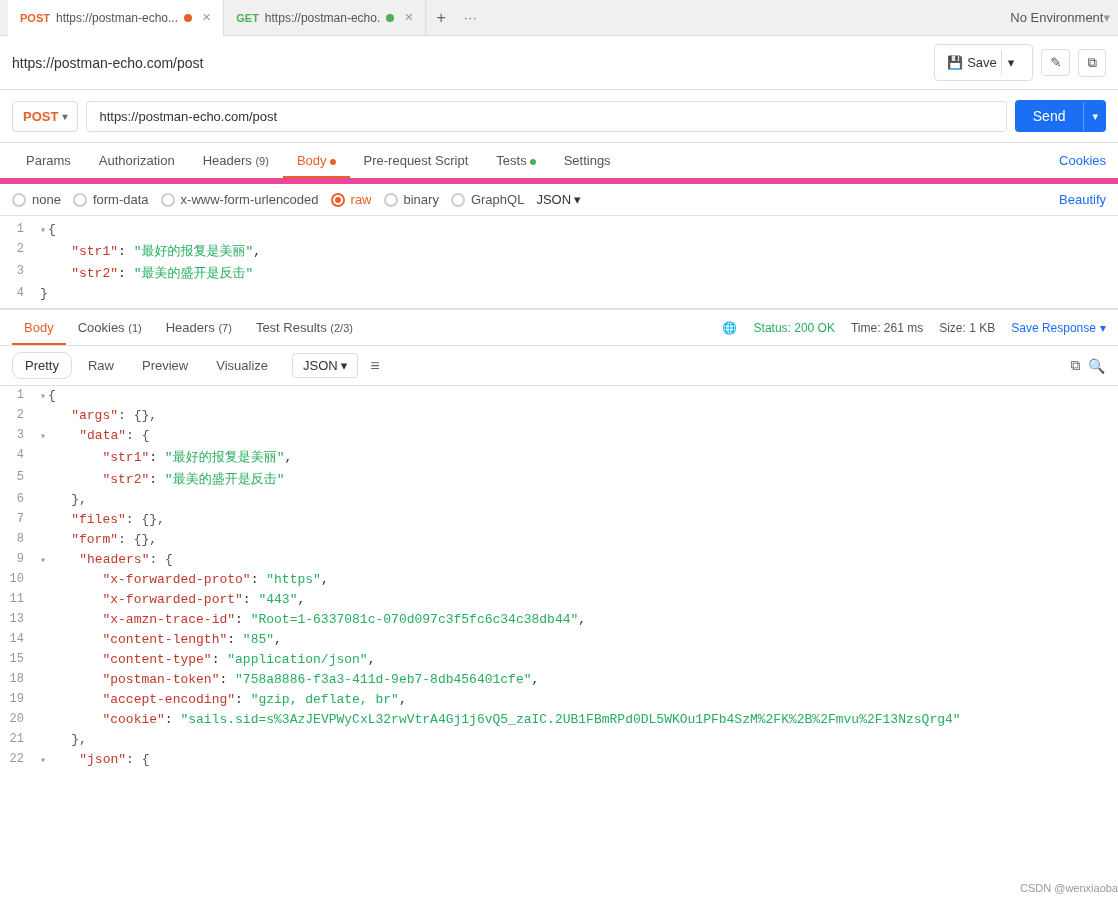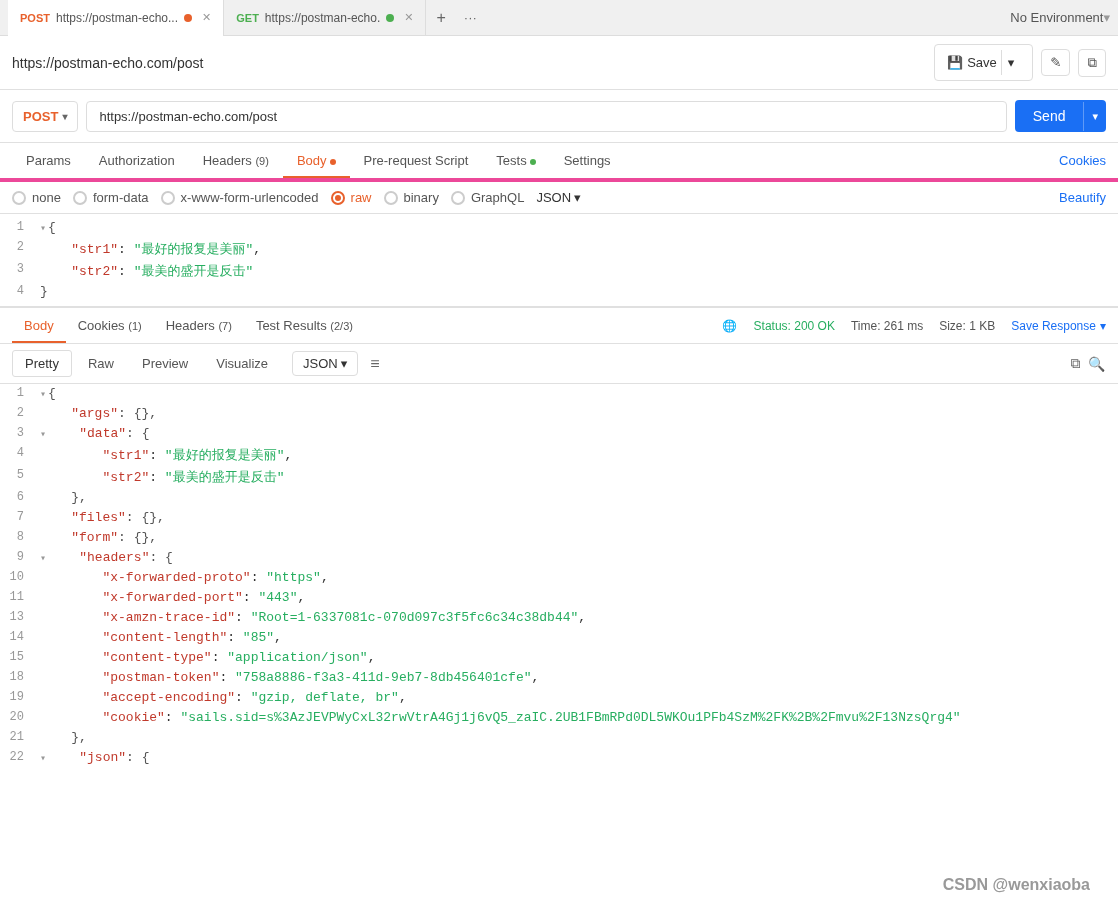--- a/index.html
+++ b/index.html
@@ -33,21 +33,21 @@
     
     .request-bar { display: flex; align-items: center; padding: 10px 12px; gap: 8px; border-bottom: 1px solid #e0e0e0; }
     .method-select { display: flex; align-items: center; gap: 4px; border: 1px solid #ddd; padding: 7px 10px; border-radius: 4px; cursor: pointer; font-weight: bold; color: #e8612c; font-size: 13px; }
     .method-chevron { color: #666; font-size: 10px; }
     .url-input { flex: 1; border: 1px solid #ddd; padding: 7px 12px; border-radius: 4px; font-size: 13px; color: #333; outline: none; }
     .send-btn { display: flex; align-items: center; background: #1a6ff4; color: #fff; border: none; border-radius: 4px; cursor: pointer; font-size: 14px; font-weight: 500; }
     .send-label { padding: 8px 18px; }
     .send-arrow { border-left: 1px solid rgba(255,255,255,0.3); padding: 8px 8px; font-size: 11px; }
 
     
-    .req-tabs { display: flex; align-items: center; padding: 0 12px; border-bottom: 4px solid #ec4899; background: #fff; }
+    .req-tabs { display: flex; align-items: center; padding: 0 12px; border-bottom: 6px solid #ec4899; background: #fff; }
     .req-tab { padding: 10px 14px; cursor: pointer; font-size: 13px; color: #555; position: relative; }
     .req-tab.active { color: #e8612c; }
     .req-tab.active::after { content: ''; position: absolute; bottom: 0; left: 0; right: 0; height: 2px; background: #e8612c; }
     .req-tab .badge { font-size: 11px; color: #555; }
     .req-tab .dot { width: 6px; height: 6px; border-radius: 50%; background: #4CAF50; display: inline-block; margin-left: 3px; }
     .req-tab .dot-orange { background: #e8612c; }
     .cookies-link { margin-left: auto; color: #1a6ff4; cursor: pointer; font-size: 13px; text-decoration: none; }
 
     
     .body-options { display: flex; align-items: center; padding: 8px 12px; gap: 12px; border-bottom: 1px solid #e0e0e0; background: #fff; }
@@ -74,36 +74,36 @@
     .resp-tab { padding: 10px 12px; cursor: pointer; font-size: 13px; color: #555; position: relative; }
     .resp-tab.active { color: #e8612c; }
     .resp-tab.active::after { content: ''; position: absolute; bottom: 0; left: 0; right: 0; height: 2px; background: #e8612c; }
     .resp-tab .badge { font-size: 11px; }
     .status-info { margin-left: auto; display: flex; align-items: center; gap: 16px; font-size: 12px; color: #555; }
     .status-ok { color: #27ae60; font-weight: 500; }
     .save-resp-btn { color: #1a6ff4; cursor: pointer; display: flex; align-items: center; gap: 4px; }
 
     
     .resp-view-bar { display: flex; align-items: center; padding: 6px 12px; gap: 4px; border-bottom: 1px solid #e0e0e0; background: #fff; }
-    .view-tab { padding: 5px 12px; cursor: pointer; font-size: 13px; color: #555; border-radius: 3px; }
+    .view-tab { padding: 5px 12px; cursor: pointer; font-size: 13px; color: #555; border-radius: 9px; }
     .view-tab.active { background: #fff; color: #333; font-weight: 500; border: 1px solid #ddd; }
     .json-format-select { display: flex; align-items: center; gap: 3px; border: 1px solid #ddd; padding: 4px 10px; border-radius: 4px; font-size: 13px; cursor: pointer; margin-left: 8px; }
     .wrap-icon { margin-left: 8px; color: #666; cursor: pointer; font-size: 16px; }
     .resp-actions { margin-left: auto; display: flex; align-items: center; gap: 8px; }
     .copy-icon-btn { color: #666; cursor: pointer; font-size: 14px; }
     .search-icon-btn { color: #666; cursor: pointer; font-size: 14px; }
 
     
     .resp-body { font-family: 'Courier New', monospace; font-size: 13px; background: #fff; overflow-y: auto; height: 430px; }
     .resp-line { display: flex; align-items: flex-start; min-height: 20px; }
     .resp-line-num { width: 36px; text-align: right; padding-right: 12px; color: #999; font-size: 12px; user-select: none; padding-top: 2px; flex-shrink: 0; }
     .resp-line-content { flex: 1; padding: 2px 4px; white-space: pre; }
 
     
-    .watermark { position: fixed; bottom: 8px; right: 28px; font-size: 16px; color: #999; font-weight: bold; }
+    .watermark { position: fixed; bottom: 8px; right: 0; font-size: 11px; color: #999; }
   </style>
 </head>
 <body>
 
 <div class="tab-bar">
   <div class="tab-item active">
     <span class="tab-method post">POST</span>
     <span class="tab-url-text">https://postman-echo...</span>
     <span class="tab-dot orange"></span>
     <span class="tab-close">✕</span>

